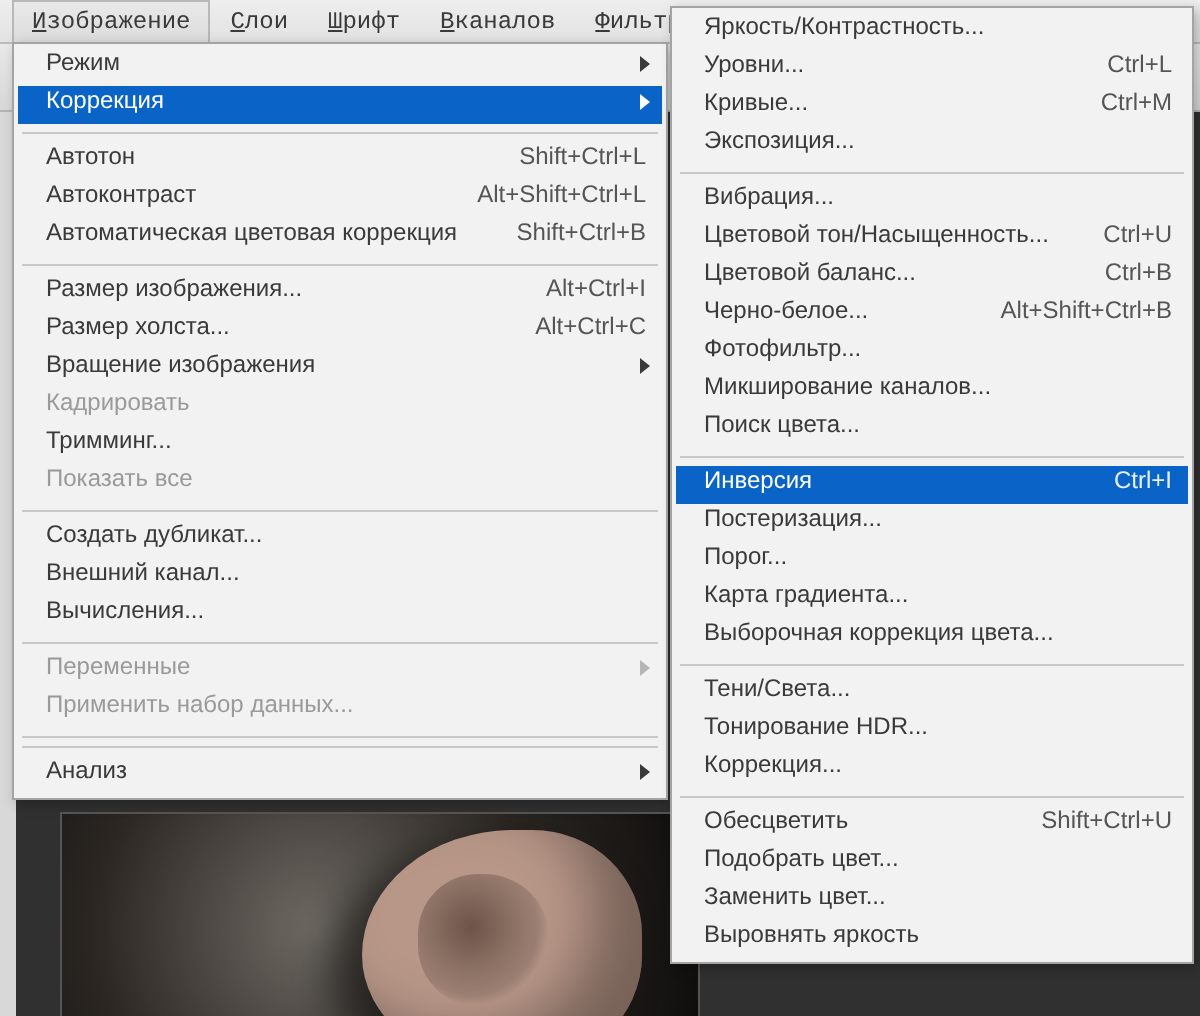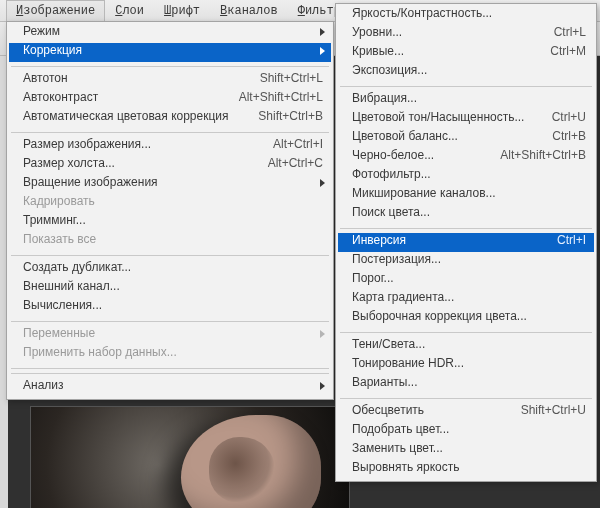--- a/index.html
+++ b/index.html
@@ -330,21 +330,21 @@
       <span class="lbl">Выборочная коррекция цвета...</span>
     </div>
   <div class="divider"></div>
   <div class="row">
       <span class="lbl">Тени/Света...</span>
     </div>
   <div class="row">
       <span class="lbl">Тонирование HDR...</span>
     </div>
   <div class="row">
-      <span class="lbl">Варианты...</span>
+      <span class="lbl">Коррекция...</span>
     </div>
   <div class="divider"></div>
   <div class="row">
       <span class="lbl">Обесцветить</span>
       <span class="accel">Shift+Ctrl+U</span>
     </div>
   <div class="row">
       <span class="lbl">Подобрать цвет...</span>
     </div>
   <div class="row">

